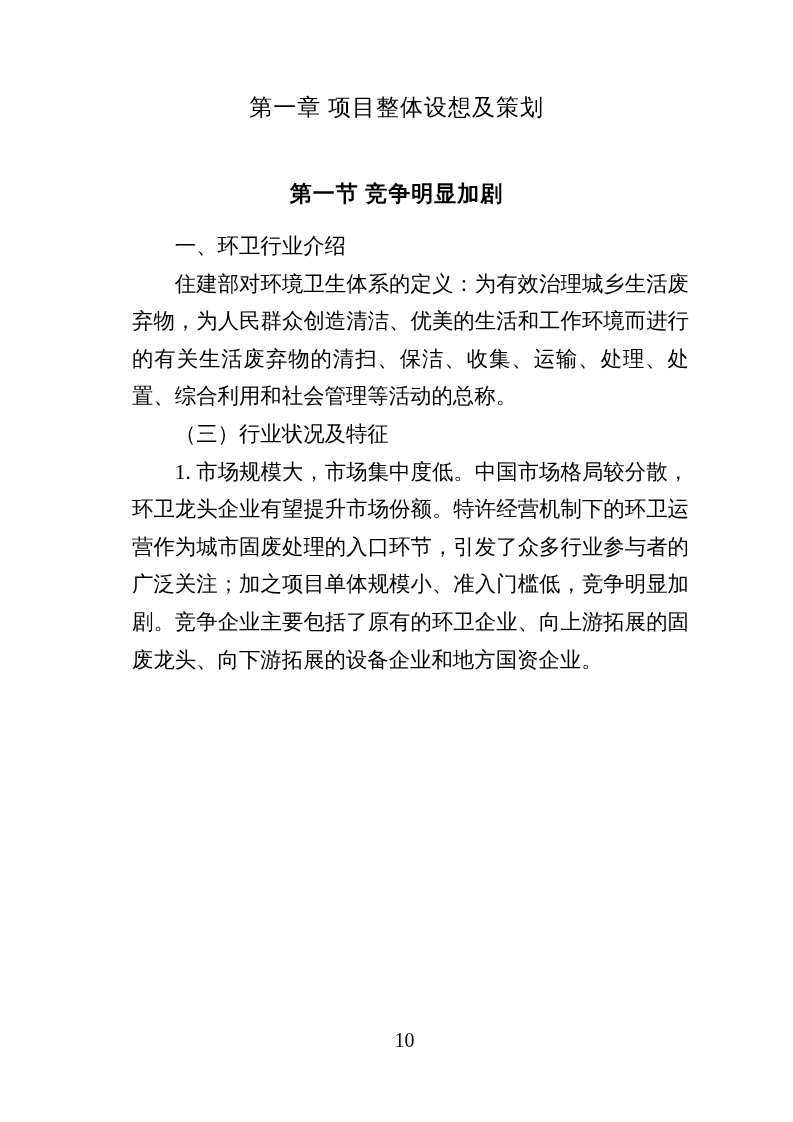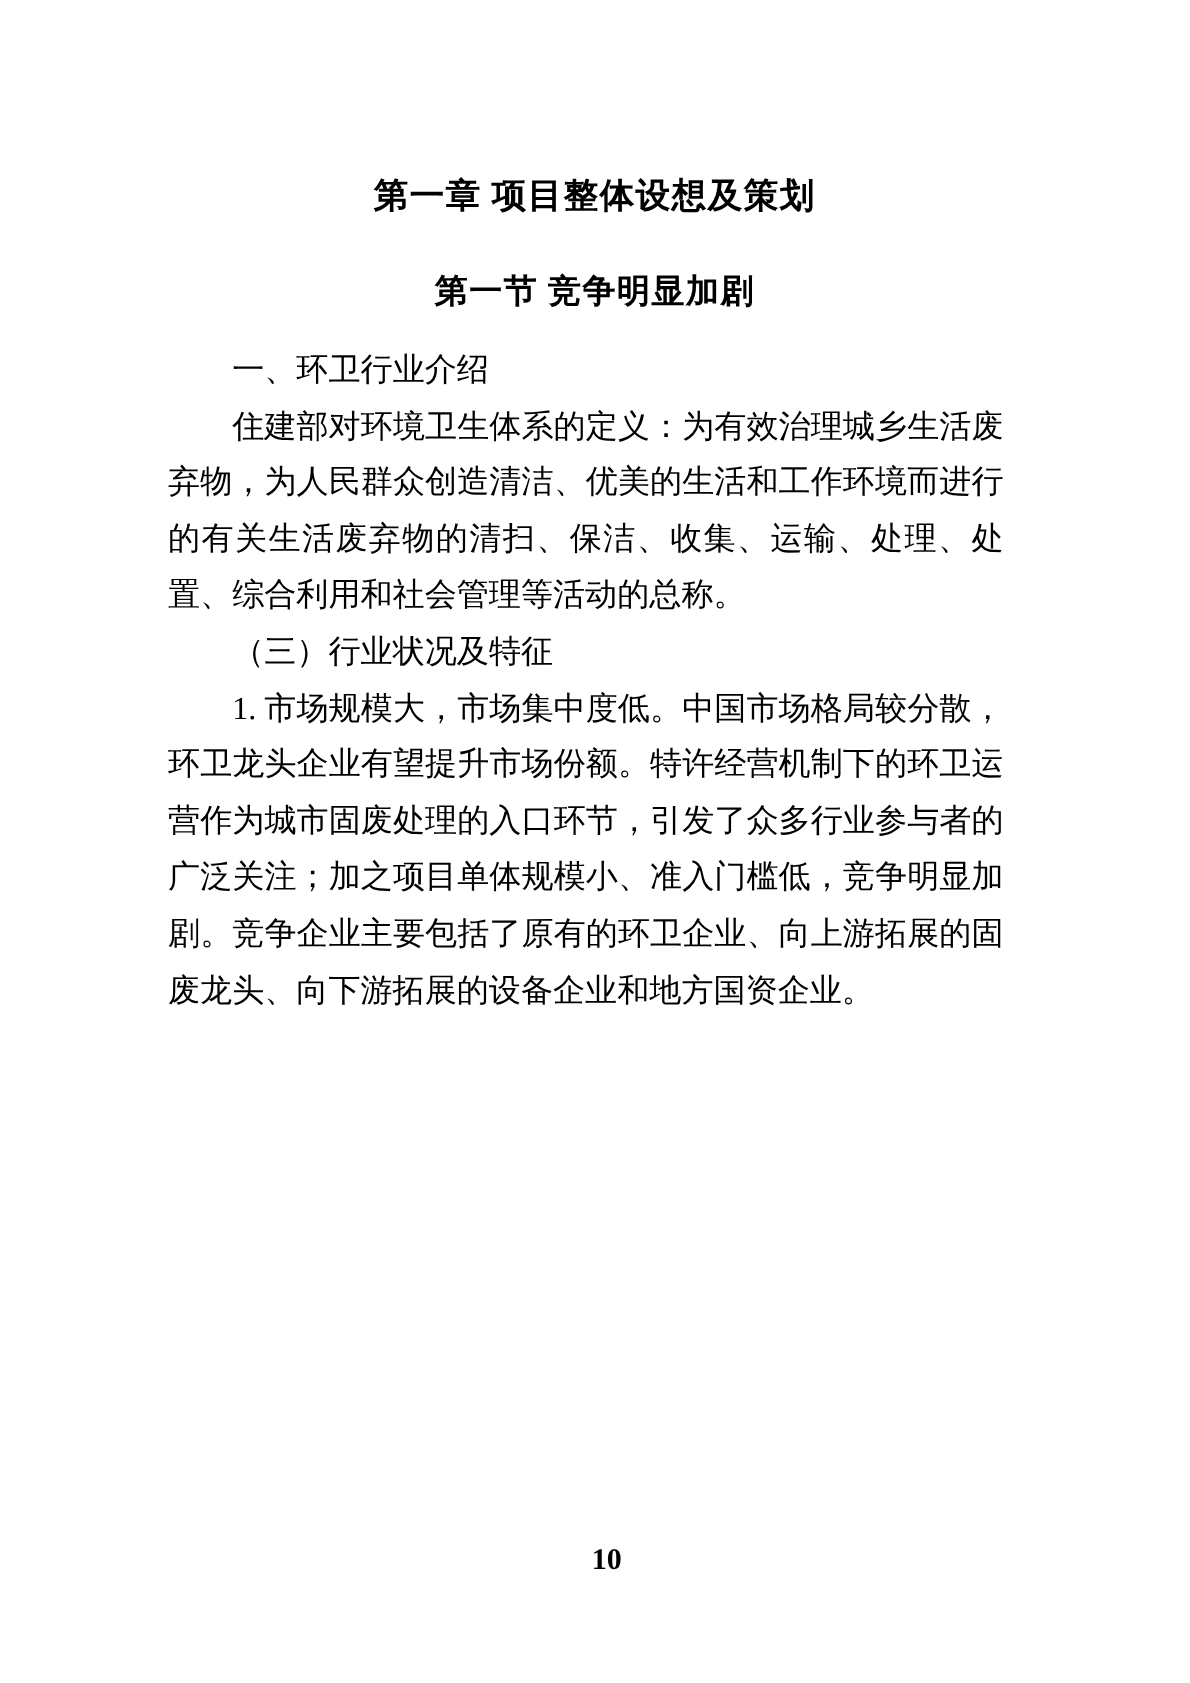--- a/index.html
+++ b/index.html
@@ -11,63 +11,62 @@
     position: relative;
     width: 793px;
     height: 1122px;
     background: #ffffff;
     color: #000000;
     font-family: "Liberation Serif", "DejaVu Serif", serif;
     overflow: hidden;
   }
   .chapter-title {
     position: absolute;
-    top: 115px;
+    top: 92px;
     left: 0;
     right: 0;
     text-align: center;
     font-size: 23px;
-    font-weight: 700;
+    font-weight: 400;
     letter-spacing: 1px;
     margin: 0;
   }
   .section-title {
     position: absolute;
     top: 179px;
     left: 0;
     right: 0;
     text-align: center;
     font-size: 22px;
     font-weight: 700;
     letter-spacing: 1px;
     margin: 0;
   }
   .body-block {
     position: absolute;
     top: 228px;
-    left: 112px;
+    left: 132px;
     width: 557px;
     font-size: 21.4px;
     line-height: 37.6px;
     text-align: justify;
   }
   .body-block p {
     margin: 0;
     text-indent: 2em;
     word-break: break-all;
   }
   .page-footer {
     position: absolute;
     top: 1028px;
     left: 16px;
     right: 0;
     text-align: center;
     font-size: 20px;
     line-height: 24px;
-    font-weight: bold;
   }
 </style>
 </head>
 <body>
 
 <div class="doc-page">
 
   <h1 class="chapter-title">第一章 项目整体设想及策划</h1>
 
   <h2 class="section-title">第一节 竞争明显加剧</h2>

